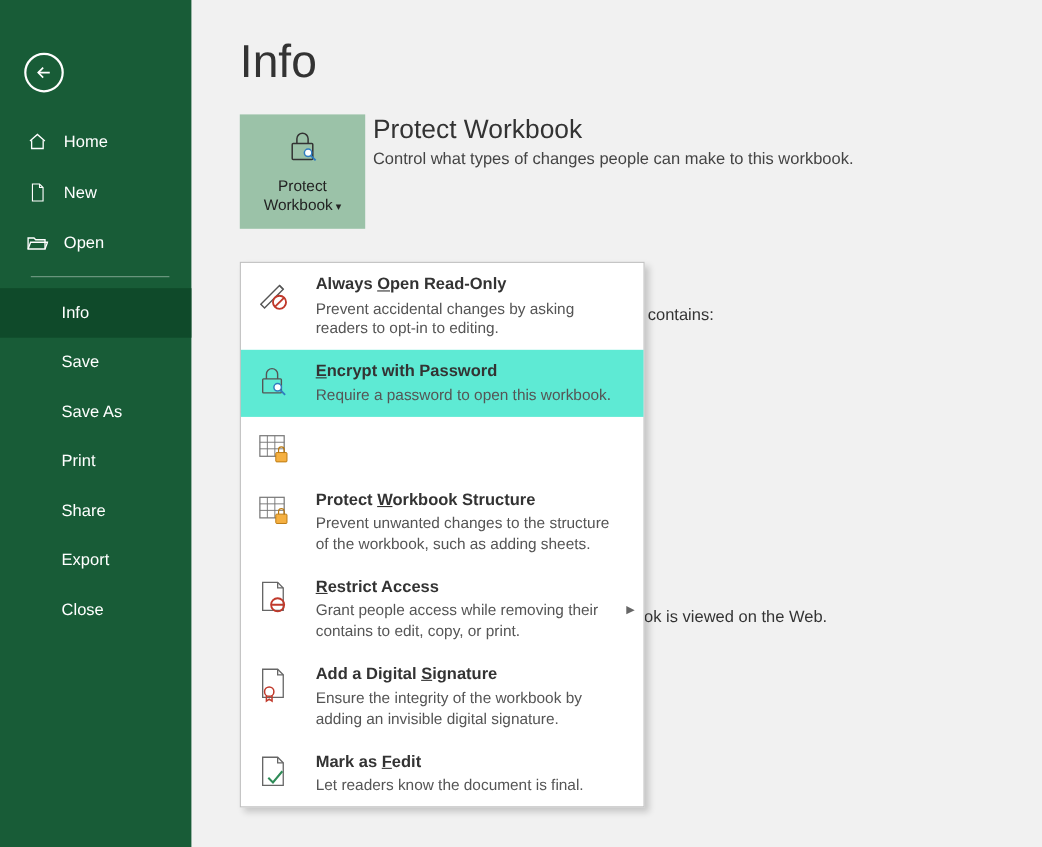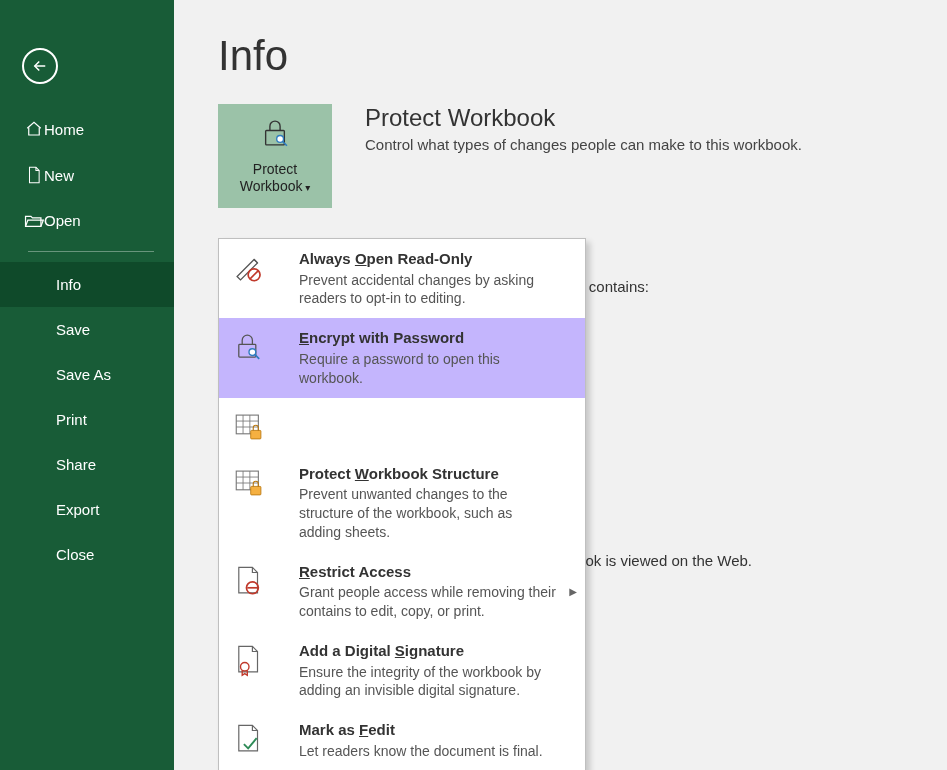--- a/index.html
+++ b/index.html
@@ -31,21 +31,21 @@
     margin-bottom: 22px;
     cursor:pointer;
   }
   .nav-group { padding: 0; }
   .nav-item {
     display:flex; align-items:center;
     padding: 14px 0 14px 24px;
     font-size: 15px;
     cursor:pointer;
   }
-  .nav-item.iconed { }
+  .nav-item.iconed { gap:14px; }
   .nav-item .icon-slot { width:20px; display:flex; justify-content:center; }
   .nav-item.textonly { padding-left: 56px; }
   .nav-divider {
     border-top:1px solid rgba(255,255,255,0.35);
     margin:8px 20px 10px 28px;
   }
   .nav-item.active { background:#0f4a2a; }
 
   .content {
     flex:1;
@@ -72,21 +72,21 @@
     justify-content:center;
     text-align:center;
     color:#222;
     font-size:14px;
     line-height:1.25;
     cursor:pointer;
     position:relative;
   }
   .big-button .btn-icon { margin-bottom:6px; }
   .section-text {
-    margin-left: 33px;
+    margin-left: 7px;
     max-width: 520px;
   }
   .section-heading {
     font-size: 24px;
     font-weight:400;
     color:#333;
     margin-bottom: 4px;
   }
   .section-desc {
     font-size: 15px;
@@ -102,25 +102,25 @@
     left: 218px;
     top: 238px;
     width: 368px;
     background:#fff;
     border:1px solid #bfbfbf;
     box-shadow: 4px 4px 6px rgba(0,0,0,0.18);
   }
   .dd-item {
     display:flex;
     padding: 10px 28px 10px 12px;
-    gap: 32px;
+    gap: 20px;
     cursor:pointer;
     position:relative;
   }
-  .dd-item.highlight { background:#c4b5fd; }
+  .dd-item.highlight { background:#5eead4; }
   .dd-icon {
     width: 36px; flex:0 0 36px;
     display:flex; align-items:flex-start; justify-content:center;
     padding-top:2px;
   }
   .dd-text { flex:1; }
   .dd-title { font-size:15px; font-weight:600; color:#333; line-height:1.3; }
   .dd-title .ul { text-decoration: underline; }
   .dd-desc { font-size:14px; color:#555; line-height:1.35; margin-top:2px; }
   .dd-arrow {

